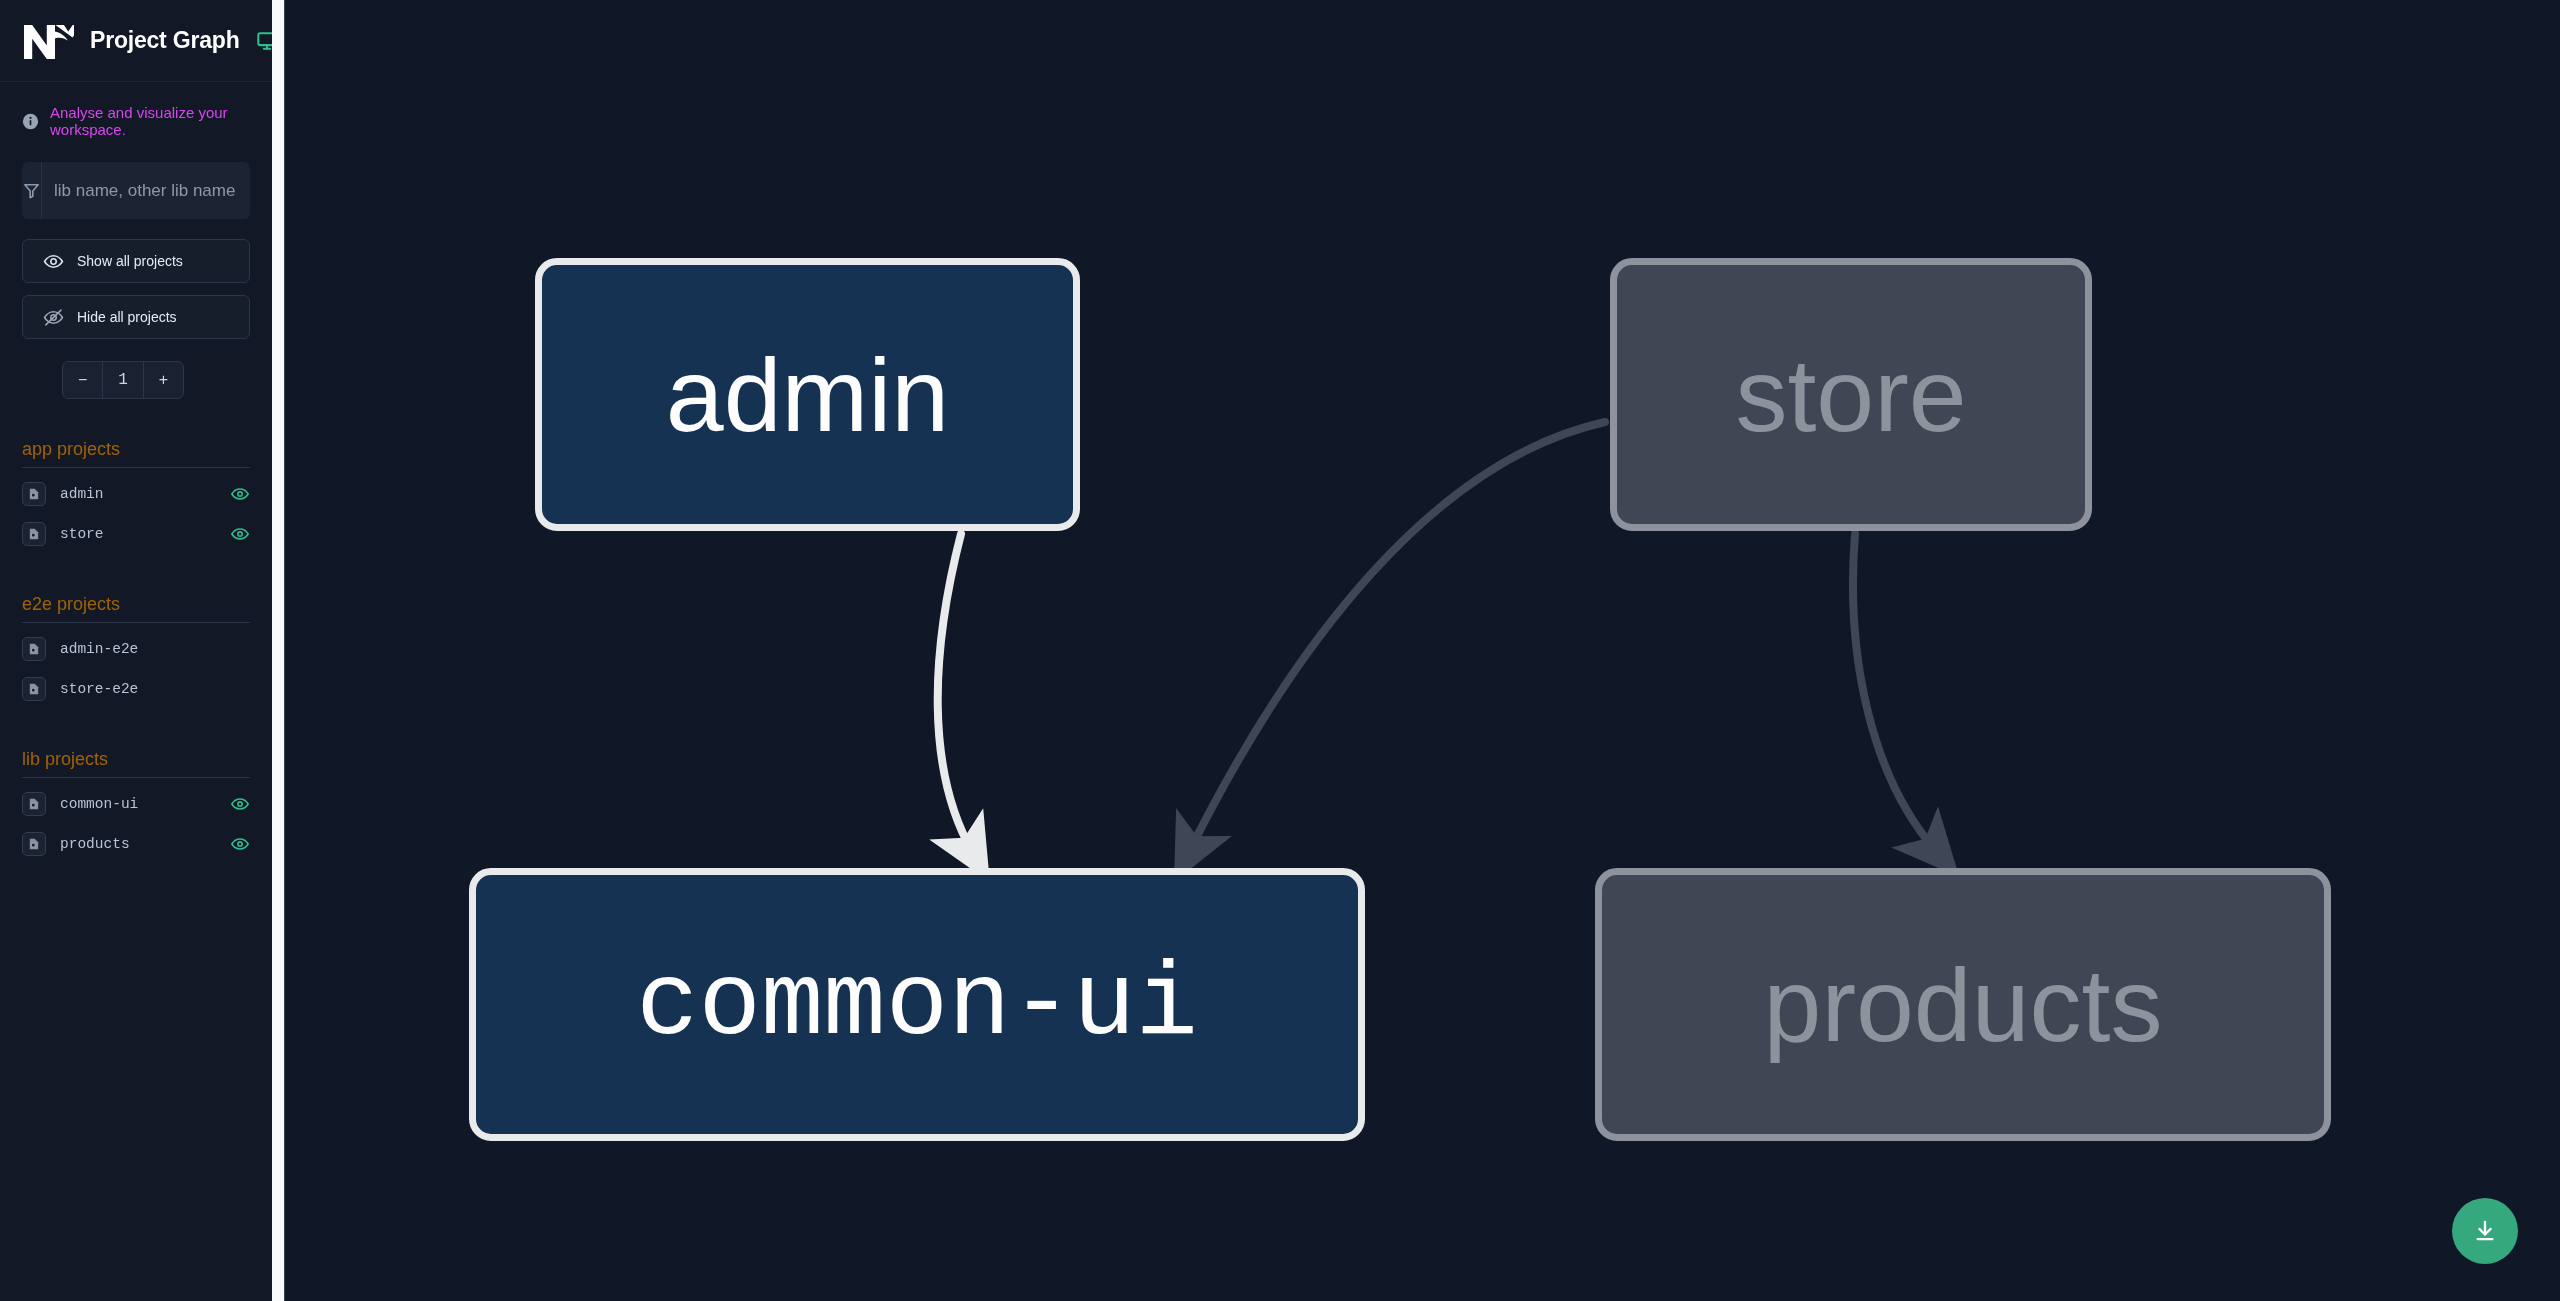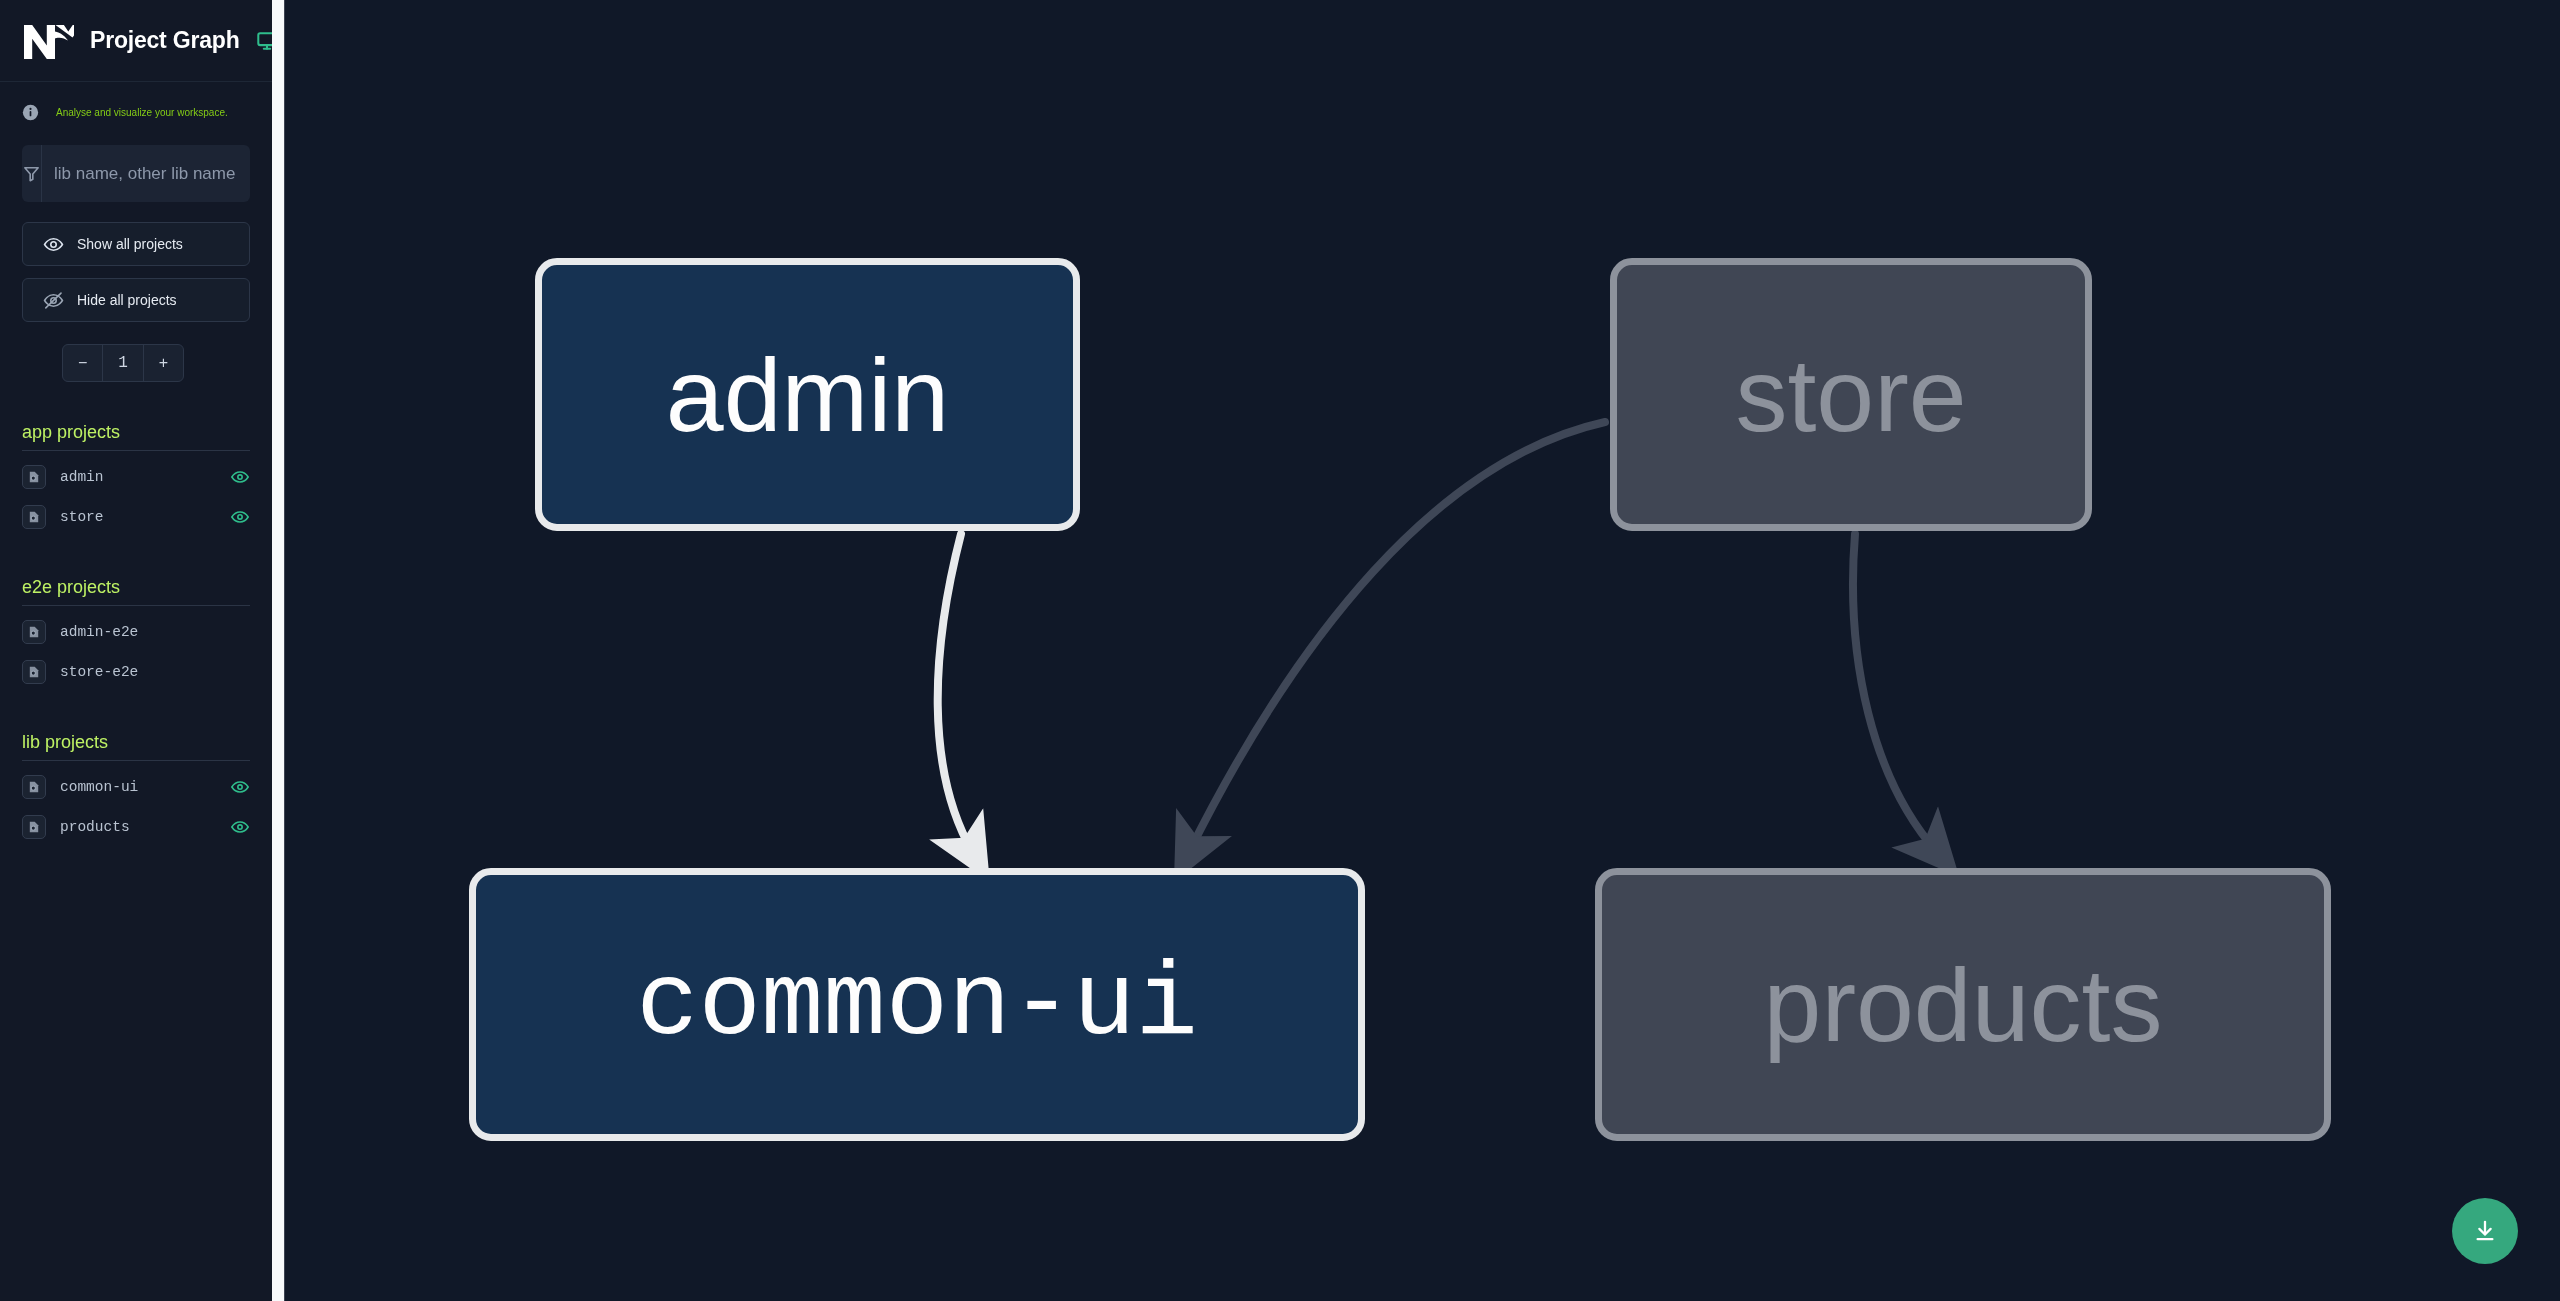--- a/index.html
+++ b/index.html
@@ -35,23 +35,23 @@
     gap: 16px;
   }
   .nx-logo { width: 52px; height: 40px; display: block; flex: 0 0 auto; }
   .sb-title {
     color: #ffffff; font-size: 23px; font-weight: bold;
     letter-spacing: -0.2px; white-space: nowrap;
   }
   .monitor-icon { width: 22px; height: 22px; display: block; flex: 0 0 auto; }
 
   .sb-tagline {
-    display: flex; align-items: center; gap: 17px;
+    display: flex; align-items: center; gap: 11px;
     padding: 22px 22px 0 22px;
-    color: #84cc16; font-size: 10px;
+    color: #d946ef; font-size: 15px;
   }
   .info-icon { width: 17px; height: 17px; flex: 0 0 auto; display:block; }
 
   .sb-body { padding: 0 22px; }
 
   .search-wrap {
     margin-top: 24px;
     height: 57px;
     display: flex; align-items: stretch;
     background: #1c2434;
@@ -117,21 +117,21 @@
     flex: 1; display: flex; align-items: center; justify-content: center;
     color: #cfd7e3; font-size: 16px;
     border-right: 1px solid #2c3648;
     cursor: pointer;
     user-select: none;
   }
   .stepper > div:last-child { border-right: 0; }
   .stepper .val { font-family: "Liberation Mono", monospace; font-size: 16px; cursor: default; }
 
   .group-title {
-    color: #bef264; font-size: 18px;
+    color: #a16207; font-size: 18px;
     padding-bottom: 7px; margin-top: 40px;
     border-bottom: 1px solid #2b3purple;
     border-bottom: 1px solid #2b3445;
   }
   .proj-list { margin-top: 6px; }
   .proj-row {
     display: flex; align-items: center;
     height: 40px; gap: 14px;
     cursor: pointer;
   }

